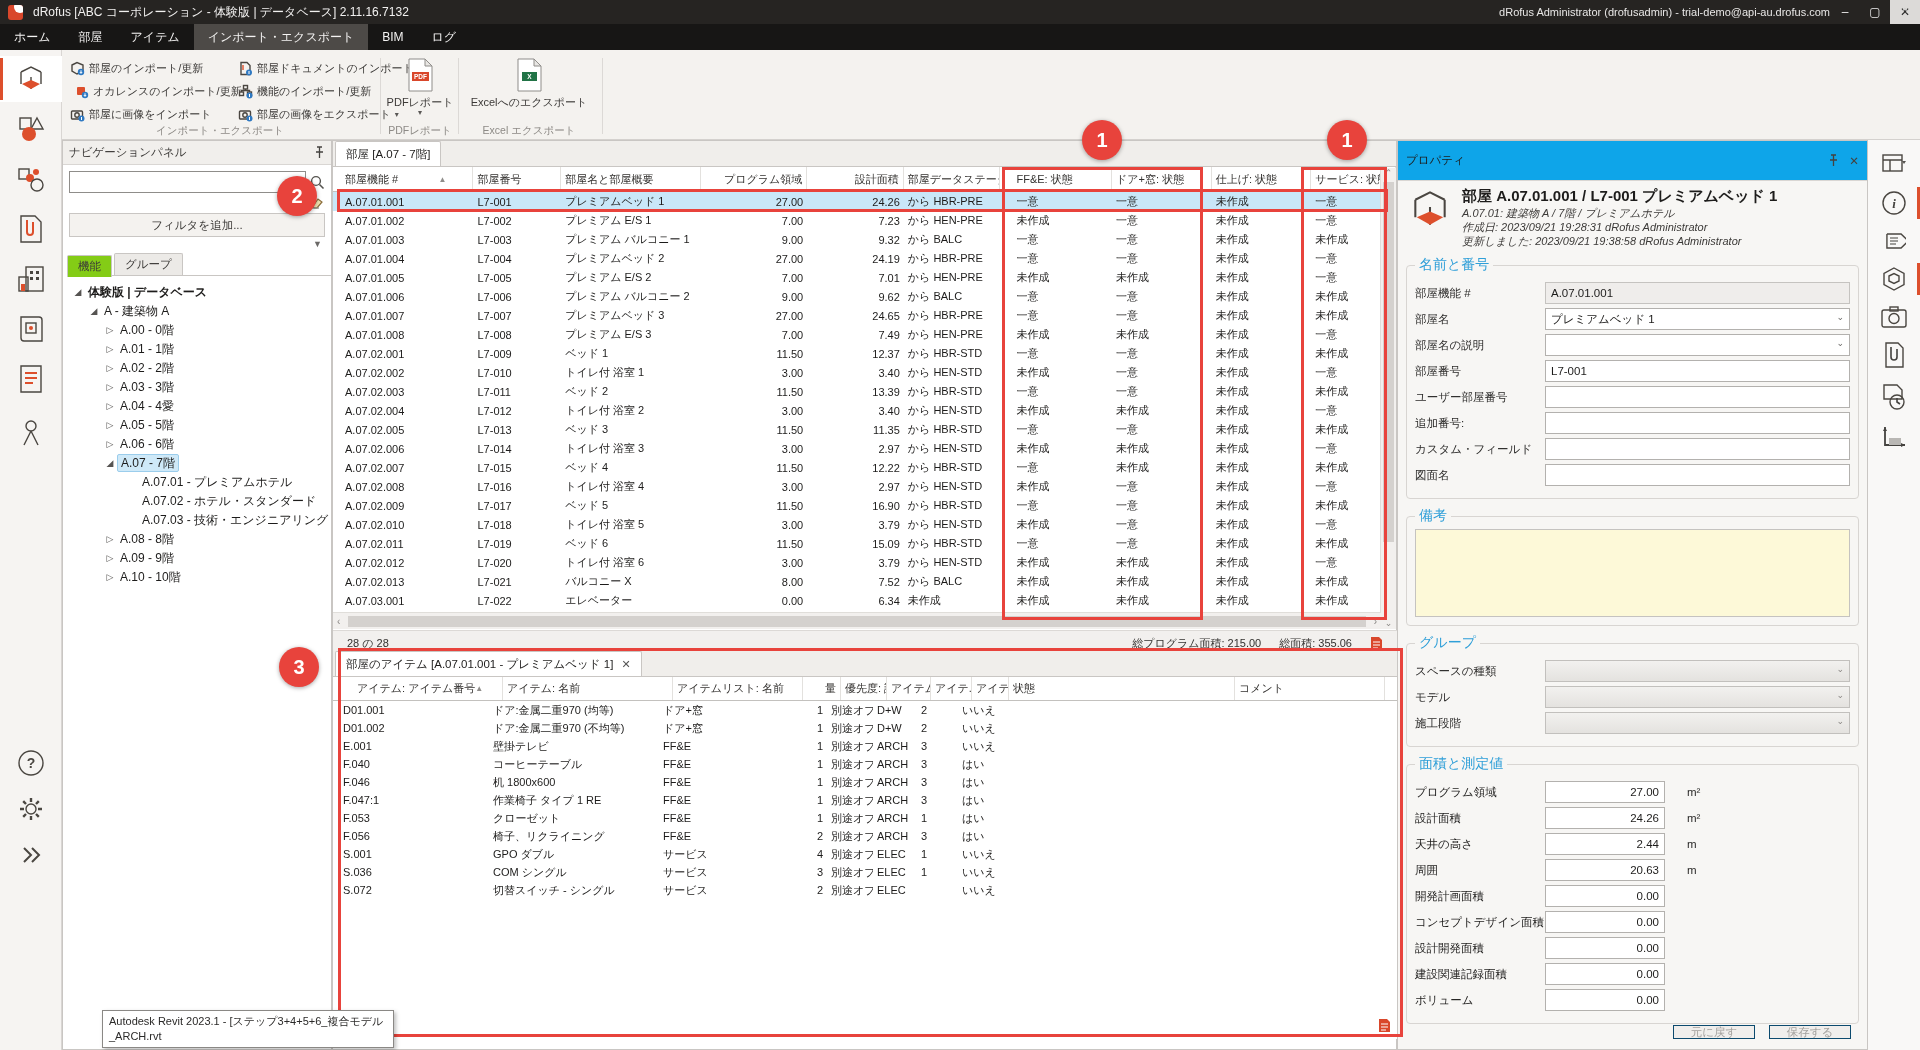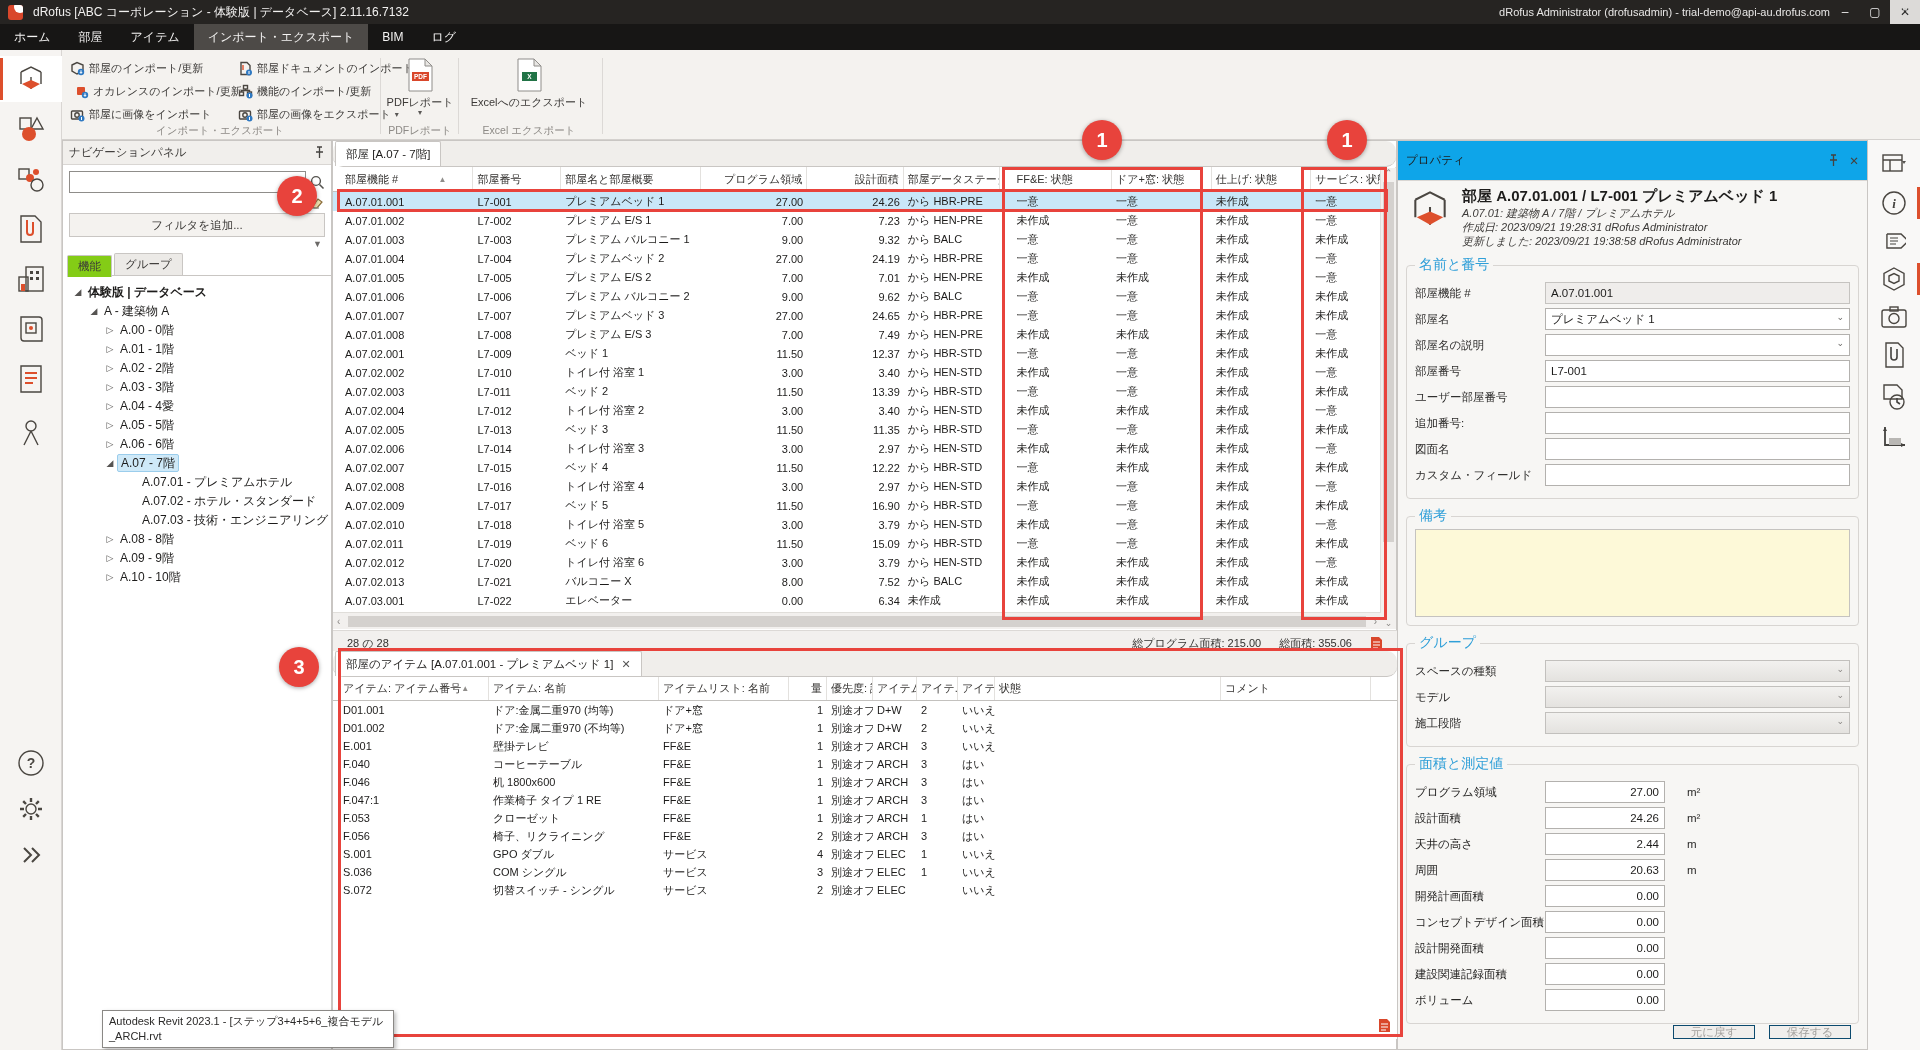--- a/index.html
+++ b/index.html
@@ -51,21 +51,21 @@
   .nav-tab.active { background:#84cc16; position:relative; top:2px; }
   #tree { padding:6px 2px; font-size:12px; }
   .tree-row { height:19px; display:flex; align-items:center; white-space:nowrap; }
   .tree-row .marker { width:14px; color:#565452; font-size:9px; text-align:center; flex:0 0 auto; }
   .tree-row .lbl { padding:0 3px; line-height:16px; }
   .tree-row.root .lbl { font-weight:bold; }
   .tree-row.selected .lbl { background:#cfe9f8; border:1px solid #9bcdec; border-radius:2px; }
 
   
   #main { position:absolute; left:332px; top:140px; width:1065px; height:910px; background:#fff; border:1px solid #c9c6c3; }
-  .tabbar { height:26px; background:#f0eeeb; border-bottom:1px solid #c9c6c3; display:flex; align-items:flex-end;border-radius:10px; }
+  .tabbar { height:26px; background:#f0eeeb; border-bottom:1px solid #c9c6c3; display:flex; align-items:flex-end; }
   .tab { background:#fff; border:1px solid #c9c6c3; border-bottom:none; height:25px; display:flex; align-items:center; padding:0 10px; font-size:11.5px; margin-left:2px; border-radius:2px 2px 0 0; gap:8px; }
   .tab .close { color:#555; font-size:11px; }
 
   .r-header { display:flex; height:25px; border-bottom:1px solid #c3c1be; align-items:center; font-size:11px; color:#33312f; padding-left:8px; }
   .r-header > span { border-right:1px solid #e3e1de; height:100%; display:flex; align-items:center; padding:0 4px; overflow:hidden; white-space:nowrap; }
   .r-row { display:flex; height:19px; align-items:center; font-size:11px; padding-left:8px; white-space:nowrap; }
   .r-row > span { padding:0 4px; overflow:hidden; }
   .r-row.selected { background:#c9e7f8; }
   .c0{width:133px;} .c1{width:88px;} .c2{width:140px;} .c3{width:107px;text-align:right;justify-content:flex-end;}
   .c4{width:97px;text-align:right;justify-content:flex-end;} .c5{width:97px;} .c6{width:100px;margin-left:12px;} .c7{width:100px;}
@@ -74,21 +74,21 @@
 
   #vscroll { position:absolute; right:0; top:27px; width:16px; height:461px; background:#f2f0ee; border-left:1px solid #e0deda; font-size:9px; color:#8a8885; }
   #vscroll .thumb { position:absolute; left:2px; right:2px; top:14px; height:360px; background:#d4d1ce; }
   #hscroll { position:absolute; left:0; top:471px; width:1048px; height:17px; background:#f2f0ee; border-top:1px solid #e0deda; display:flex; align-items:center; font-size:10px; color:#8a8885; }
   #hscroll .thumb { flex:1; height:11px; margin:0 4px; background:#d4d1ce; }
   #main-status { position:absolute; left:0; top:489px; width:1064px; height:26px; background:#f2f0ee; border-top:1px solid #dcd9d6; display:flex; align-items:center; font-size:11px; color:#33312f; padding:0 14px; }
   #main-status .totals { margin-left:auto; display:flex; gap:18px; align-items:center; }
 
   
   #items-panel { position:absolute; left:0; top:510px; width:1064px; height:388px; background:#fff; }
-  .i-header { display:flex; height:24px; border-bottom:1px solid #c3c1be; align-items:center; font-size:11px; color:#33312f; padding-left:6px; }
+  .i-header { display:flex; height:24px; border-bottom:1px solid #c3c1be; align-items:center; font-size:11px; color:#33312f; padding-left:20px; }
   .i-header > span { border-right:1px solid #e3e1de; height:100%; display:flex; align-items:center; padding:0 4px; overflow:hidden; white-space:nowrap; }
   .i-row { display:flex; height:18px; align-items:center; font-size:11px; padding-left:6px; white-space:nowrap; }
   .i-row > span { padding:0 4px; overflow:hidden; }
   .i0{width:150px;} .i1{width:170px;} .i2{width:130px;} .i3{width:38px;text-align:right;justify-content:flex-end;}
   .i4{width:46px;} .i5{width:44px;} .i6{width:41px;} .i7{width:37px;} .i8{width:226px;} .i9{width:150px;}
   .corner-icon { position:absolute; right:6px; bottom:6px; }
 
   
   #props { position:absolute; left:1397px; top:140px; width:471px; height:910px; background:#f7f6f4; border:1px solid #c9c6c3; font-size:11.5px; }
   #props-header { height:40px; background:#0ea5e9; border-bottom:1px solid #d9d6d3; display:flex; align-items:center; padding:0 8px; gap:0; }
@@ -1023,26 +1023,26 @@
           <span class="f-label">ユーザー部屋番号</span>
           <div class="f-input"></div>
         </div>
 
         <div class="f-row">
           <span class="f-label">追加番号:</span>
           <div class="f-input"></div>
         </div>
 
         <div class="f-row">
+          <span class="f-label">カスタム・フィールド</span>
+          <div class="f-input"></div>
+        </div>
+
+        <div class="f-row">
           <span class="f-label">図面名</span>
-          <div class="f-input"></div>
-        </div>
-
-        <div class="f-row">
-          <span class="f-label">カスタム・フィールド</span>
           <div class="f-input"></div>
         </div>
       </div>
   </fieldset>
 
   <fieldset>
     <legend>備考</legend>
     <div id="memo"></div>
   </fieldset>
 

